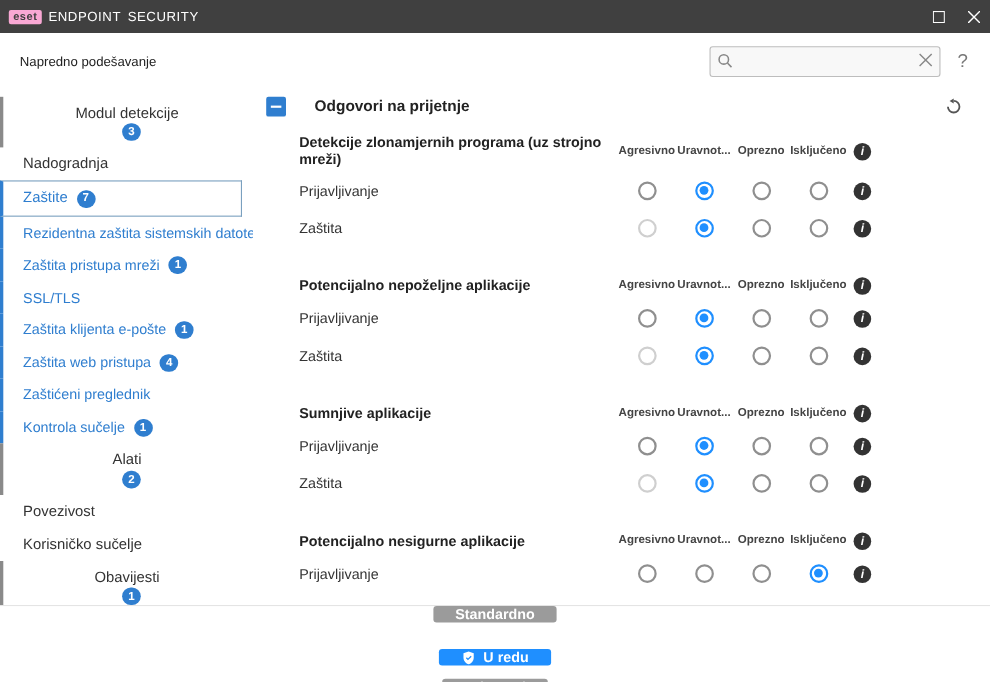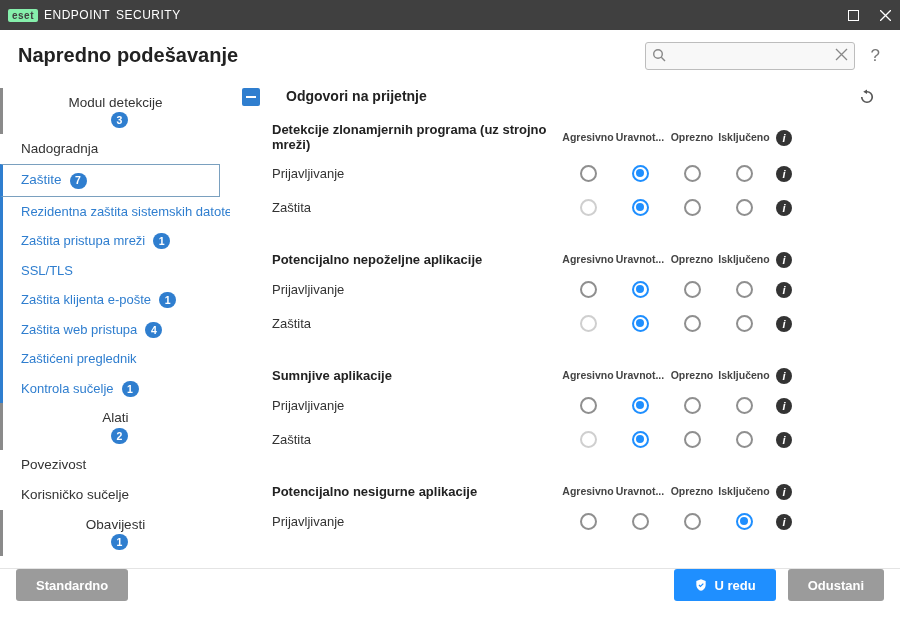--- a/index.html
+++ b/index.html
@@ -1,29 +1,29 @@
 <!DOCTYPE html>
 <html><head>
 <meta charset="utf-8">
 <style>
   * { box-sizing: border-box; margin: 0; padding: 0; font-family: "Segoe UI", Arial, sans-serif; }
   body { width: 900px; height: 620px; background: #fff; display: flex; flex-direction: column; overflow: hidden; }
 
   
   .titlebar { height: 30px; background: #404040; color: #fff; display: flex; align-items: center; padding: 0 8px; }
   .titlebar .product { display:flex; align-items:center; gap:6px; font-size:12px; letter-spacing:0.5px; }
-  .titlebar .product .logo { font-size:10px; background:#86efac; color:#404040; padding:1px 4px; border-radius:2px; font-weight:700; }
+  .titlebar .product .logo { font-size:10px; background:#f9a8d4; color:#404040; padding:1px 4px; border-radius:2px; font-weight:700; }
   .titlebar .product .bold { font-weight:400; }
   .titlebar .product .light { font-weight:300; }
   .titlebar .winbtns { margin-left:auto; display:flex; gap:18px; }
   .titlebar .winbtns span { width:14px; height:14px; display:inline-flex; align-items:center; justify-content:center; cursor:pointer; }
 
   
   .headerrow { height: 44px; display:flex; align-items:center; padding: 8px 16px 0 18px; gap:12px; border-bottom: 1px solid transparent; }
-  .headerrow h1 { font-size:20px; font-weight:700; color:#222; }
+  .headerrow h1 { font-size:12px; font-weight:400; color:#222; }
   .searchwrap { margin-left:auto; position:relative; }
   .searchwrap input { width:210px; height:28px; border:1px solid #bdbdbd; border-radius:3px; padding:0 28px 0 28px; font-size:12px; background:#f8f8f8; }
   .searchwrap .sicon { position:absolute; left:7px; top:6px; color:#777; }
   .searchwrap .clear { position:absolute; right:7px; top:6px; color:#777; cursor:pointer; }
   .help { color:#777; font-size:17px; cursor:pointer; padding:0 4px;}
 
   .main { flex:1; display:flex; overflow:hidden; padding-top:6px;}
 
   
   .sidebar { width: 230px; padding: 8px 10px 8px 0; overflow-y:auto; }
@@ -54,21 +54,21 @@
 
   .row { display:flex; align-items:center; padding:8px 0; }
   .row-label { flex:0 0 290px; font-size:13px; color:#333; }
   .radiocell { width:52px; display:flex; align-items:center; justify-content:center; }
   .radio { width:17px; height:17px; border:2px solid #8f8f8f; border-radius:50%; display:inline-block; position:relative; cursor:pointer; }
   .radio.disabled { border-color:#cfcfcf; cursor:default; }
   .radio.selected { border-color:#1f8fff; }
   .radio.selected::after { content:""; position:absolute; top:2.5px; left:2.5px; width:8px; height:8px; background:#1f8fff; border-radius:50%; }
 
   
-  .footer { height:52px; border-top:1px solid #e4e4e4; display:flex; padding:0 16px; gap:12px; }
+  .footer { height:70px; border-top:1px solid #e4e4e4; display:flex; align-items:center; padding:0 16px; gap:12px;flex-direction:column; }
   .btn { height:32px; padding:0 20px; border-radius:3px; border:none; font-size:13px; cursor:pointer; font-weight:600; }
   .btn-default { background:#9b9b9b; color:#fff; }
   .btn-primary { background:#1f8fff; color:#fff; display:inline-flex; align-items:center; gap:6px; }
   .btn-cancel  { background:#9b9b9b; color:#fff; }
   .footer .spacer { flex:1; }
 
   svg { display:block; }
 
   
   .content::-webkit-scrollbar { width:8px; }

